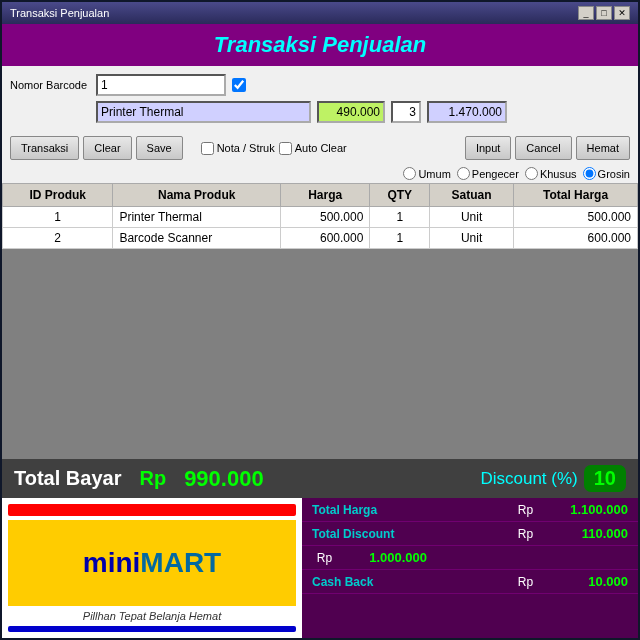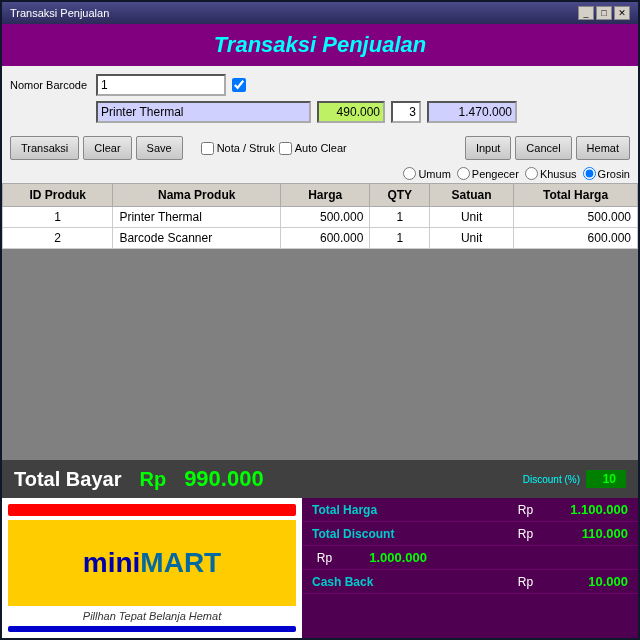--- a/index.html
+++ b/index.html
@@ -120,21 +120,21 @@
     }
     .input-qty {
       width: 30px;
       height: 22px;
       border: 2px inset #aaa;
       padding: 1px 3px;
       text-align: right;
       font-size: 12px;
     }
     .input-total {
-      width: 90px;
+      width: 80px;
       height: 22px;
       border: 2px inset #aaa;
       padding: 6px 3px;
       text-align: right;
       font-size: 12px;
       background: #d0d0ff;
     }
 
     
     .buttons-row {
@@ -238,30 +238,31 @@
       margin-left: 10px;
     }
     .discount-section {
       margin-left: auto;
       display: flex;
       align-items: center;
       gap: 6px;
     }
     .discount-label {
       color: #00ffff;
-      font-size: 10px;
+      font-size: 17px;
     }
     .discount-value {
       background: #008000;
       color: #00ff00;
-      font-size: 12px;
+      font-size: 20px;
       font-weight: bold;
       padding: 2px 10px;
       min-width: 40px;
       text-align: right;
+      border-radius: 7px;
     }
 
     
     .bottom-section {
       display: flex;
       height: 140px;
       flex-shrink: 0;
     }
 
     

